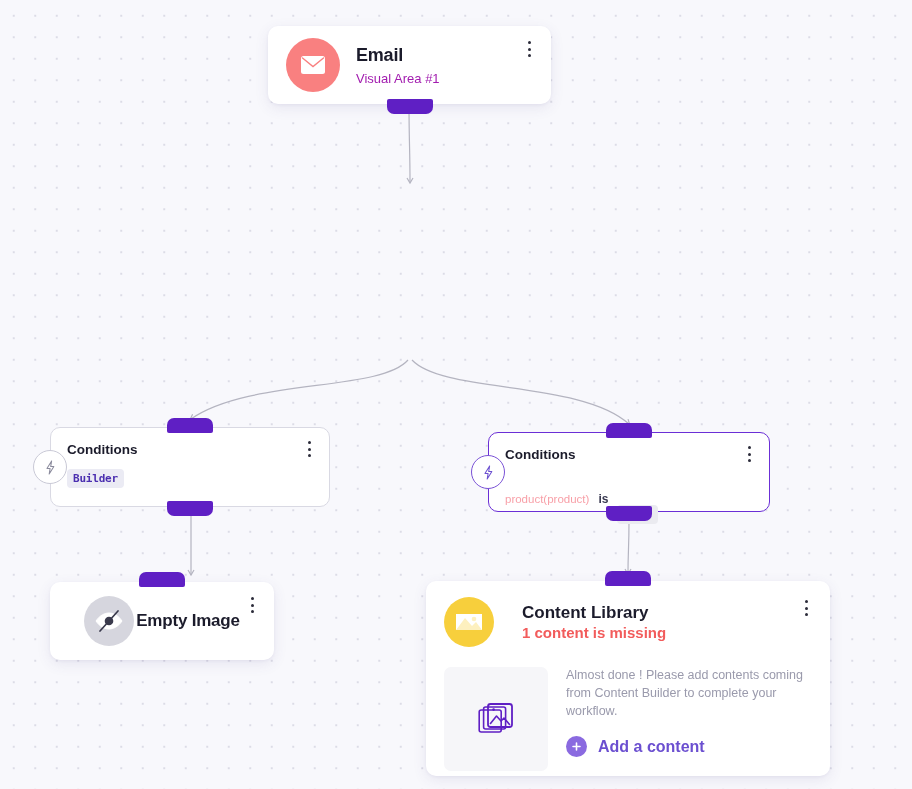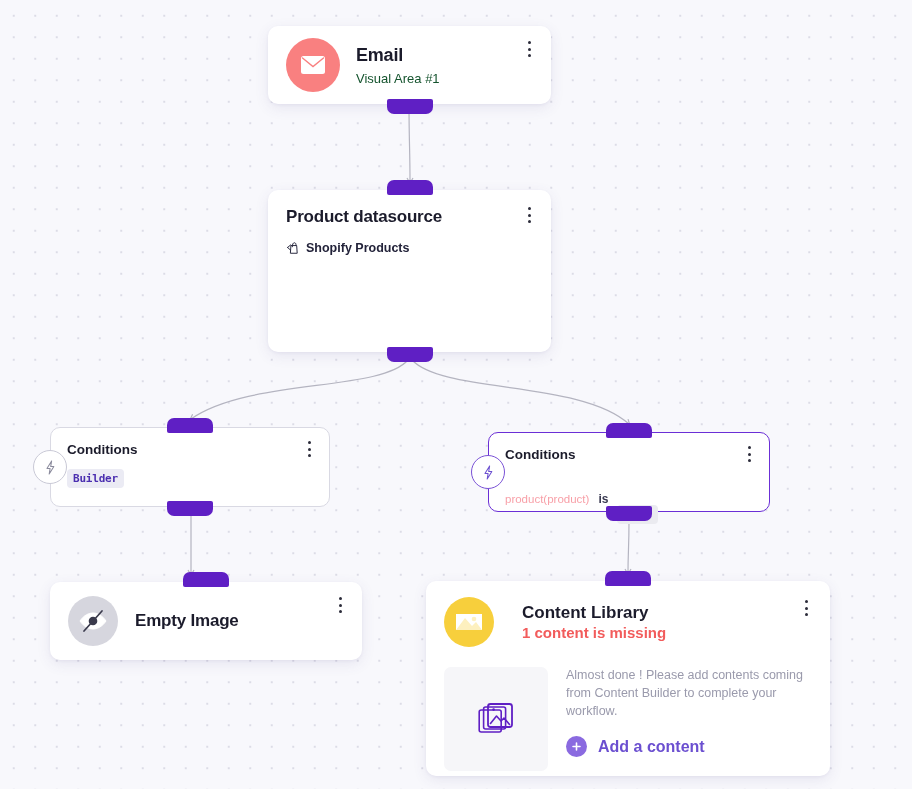--- a/index.html
+++ b/index.html
@@ -119,21 +119,21 @@
   }
   .node-title {
     font-size: 18px;
     font-weight: bold;
     color: #1b1b2b;
     letter-spacing: -0.2px;
     line-height: 1.25;
   }
   .node-sub {
     font-size: 13px;
-    color: #14532d;
+    color: #a21caf;
     margin-top: 4px;
   }
 
   
   #node-datasource {
     left: 268px;
     top: 190px;
     width: 283px;
     height: 162px;
     padding: 16px 18px;
@@ -212,26 +212,27 @@
     align-items: center;
     justify-content: center;
     z-index: 4;
   }
   .bolt-badge.accent { border-color: #7a52d6; }
 
   
   #node-empty-image {
     left: 50px;
     top: 582px;
-    width: 312px;
+    width: 224px;
     height: 78px;
     display: flex;
     align-items: center;
     padding: 0 18px;
-    gap: 17px;
+    gap: 2px;
+    justify-content: center;
   }
   #node-empty-image .avatar {
     width: 50px;
     height: 50px;
     background: #d6d6de;
   }
   #node-empty-image .node-title { font-size: 17px; }
 
   
   #node-content-library {
@@ -341,42 +342,20 @@
       <div class="node-sub">Visual Area #1</div>
     </div>
 
     <div class="kebab" style="right:14px; top:14px;">
       <span></span>
         <span></span>
         <span></span>
     </div>
   </div>
 
-  <div class="node" id="node-datasource">
-    <div class="handle top"></div>
-    <div class="handle bottom"></div>
-
-    <div class="node-title">Product datasource</div>
-
-    <div class="ds-row">
-      <svg width="14" height="14" viewBox="0 0 16 16">
-        <path d="M5.6,5.2 L12.2,5.2 L12.8,14 L5,14 Z" fill="none" stroke="#23233a" stroke-width="1.1" stroke-linejoin="round"></path>
-        <path d="M7.2,6.6 C7.2,3.6 8.2,2 9.6,2 C11,2 11.6,3.4 11.4,5.2" fill="none" stroke="#23233a" stroke-width="1.1" stroke-linecap="round"></path>
-        <path d="M1.8,7.4 L5.4,4.4" fill="none" stroke="#23233a" stroke-width="1.1" stroke-linecap="round"></path>
-        <path d="M1.8,7.4 L5.2,10.4" fill="none" stroke="#23233a" stroke-width="1.1" stroke-linecap="round"></path>
-      </svg>
-      <span class="ds-label">Shopify Products</span>
-    </div>
-
-    <div class="kebab" style="right:14px; top:16px;">
-      <span></span>
-        <span></span>
-        <span></span>
-    </div>
-  </div>
 
   <div class="node outlined cond-node" id="node-cond-left">
     <div class="handle top"></div>
     <div class="handle bottom"></div>
 
     <div class="bolt-badge">
       <svg width="13" height="15" viewBox="0 0 12 16">
         <path d="M7.2,1 L2.2,9 L5.6,9 L4.6,15 L9.6,7 L6.2,7 Z" fill="none" stroke="#8a8a9c" stroke-width="1.1" stroke-linejoin="round"></path>
       </svg>
     </div>

